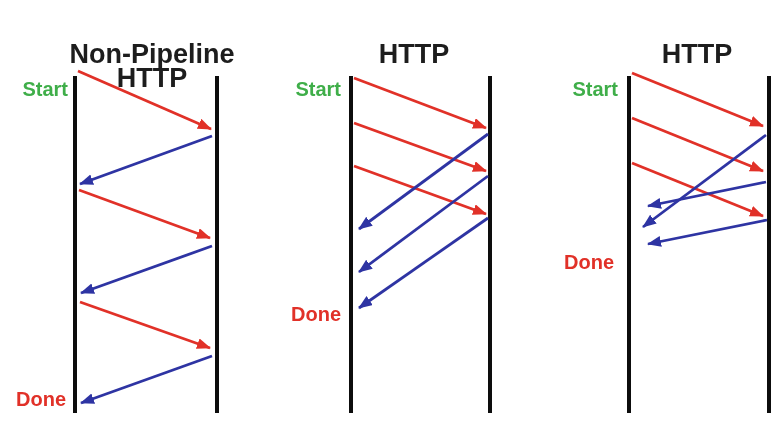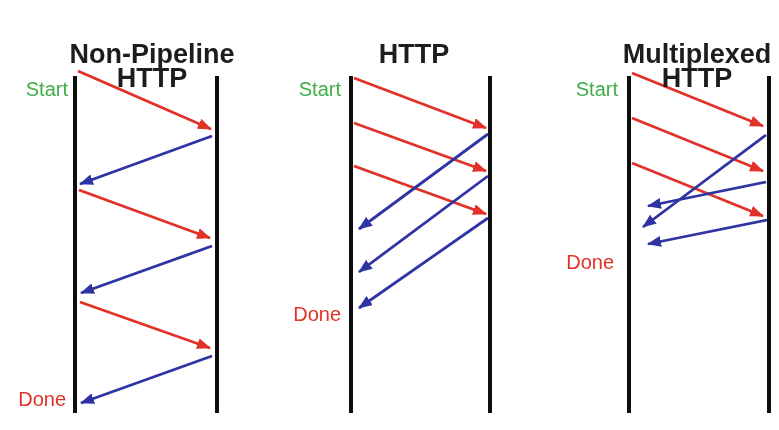--- a/index.html
+++ b/index.html
@@ -45,21 +45,21 @@
     margin-top: 34px;
   }
   .t0 { left: 152px; }
   .t1 { left: 414px; }
   .t2 { left: 697px; }
 
   .label {
     position: absolute;
     transform: translate(-100%, -50%);
     font-size: 20px;
-    font-weight: 400;
+    font-weight: 700;
     white-space: nowrap;
   }
   .label.start { color: var(--c-start); }
   .label.done  { color: var(--c-done); }
   .s0 { left: 68px;  top: 89px;  }
   .d0 { left: 66px;  top: 399px; }
   .s1 { left: 341px; top: 89px;  }
   .d1 { left: 341px; top: 314px; }
   .s2 { left: 618px; top: 89px;  }
   .d2 { left: 614px; top: 262px; }
@@ -105,21 +105,20 @@
     </svg>
 
   <div class="title t0">
     <div>Non-Pipeline</div>
     <div>HTTP</div>
   </div>
   <div class="title t1">
     <div>HTTP</div>
   </div>
   <div class="title t2">
-    <div>Multiplexed</div>
     <div>HTTP</div>
   </div>
 
   <div class="label start s0">Start</div>
   <div class="label done d0">Done</div>
   <div class="label start s1">Start</div>
   <div class="label done d1">Done</div>
   <div class="label start s2">Start</div>
   <div class="label done d2">Done</div>
 

